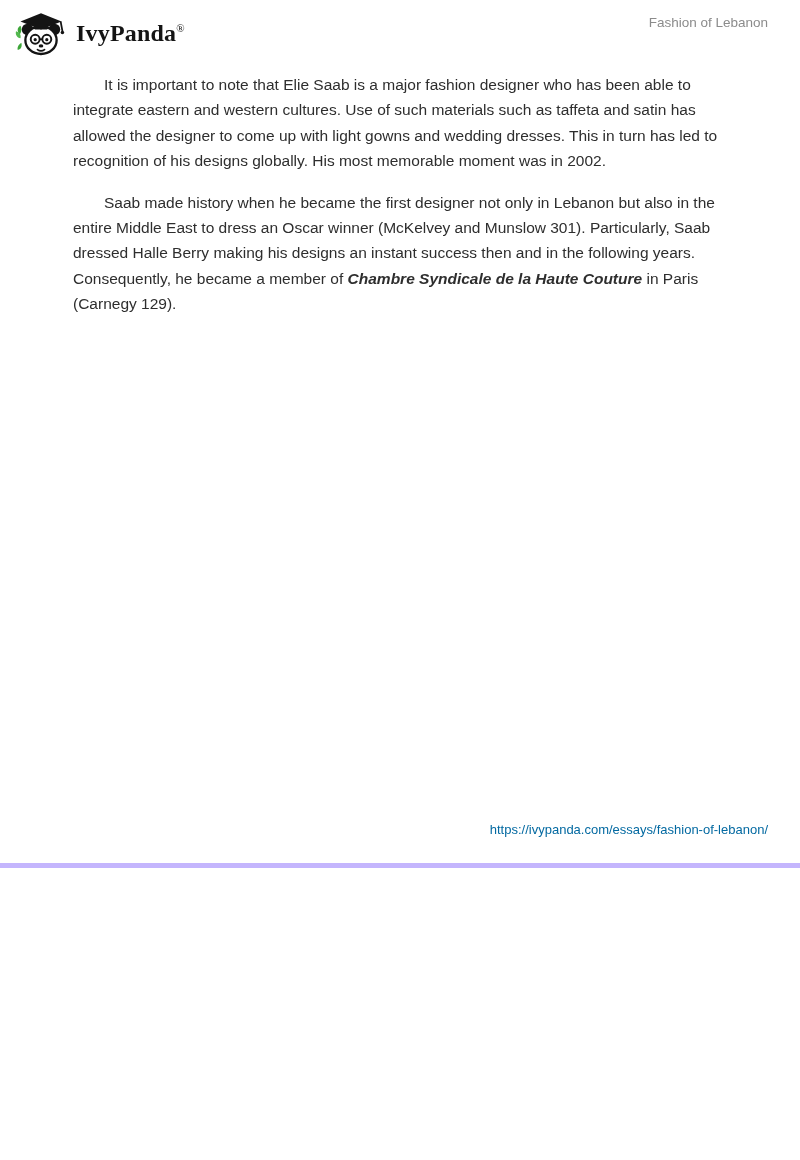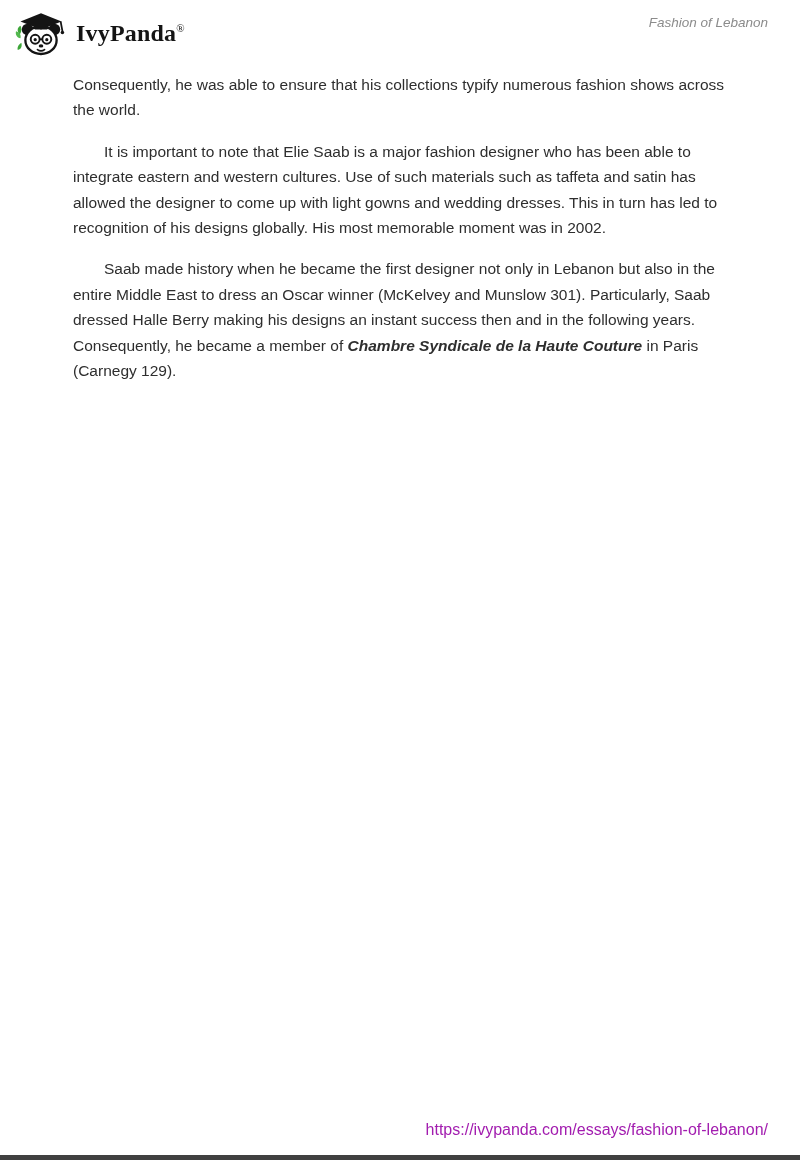--- a/index.html
+++ b/index.html
@@ -3,26 +3,26 @@
 <meta charset="utf-8">
 <style>
   html, body {
     margin: 0;
     padding: 0;
     background: #ffffff;
   }
   .page {
     position: relative;
     width: 800px;
-    height: 1160px;
+    height: 868px;
     background: #ffffff;
     overflow: hidden;
     font-family: "Liberation Sans", sans-serif;
     box-sizing: border-box;
-    border-bottom: 5px solid #404040;
+    border-bottom: 5px solid #c4b5fd;
   }
   .header {
     position: absolute;
     top: 8px;
     left: 14px;
     right: 32px;
     display: flex;
     align-items: center;
   }
   .brand {
@@ -46,21 +46,20 @@
     font-size: 11px;
     font-weight: 400;
     vertical-align: super;
   }
   .page-title {
     margin-left: auto;
     font-size: 13.5px;
     color: #8b8b8b;
     align-self: flex-start;
     margin-top: 7px;
-    font-style: italic;
   }
   .essay-body {
     position: absolute;
     top: 72px;
     left: 73px;
     width: 652px;
     font-size: 15.5px;
     line-height: 25.4px;
     color: #2e2e2e;
   }
@@ -70,23 +69,23 @@
   .essay-body p.para.indent {
     text-indent: 31px;
   }
   .essay-body em {
     font-style: italic;
     font-weight: bold;
   }
   .footer-url {
     position: absolute;
     right: 32px;
-    bottom: 16px;
-    font-size: 16px;
-    color: #a21caf;
+    bottom: 26px;
+    font-size: 13px;
+    color: #0369a1;
   }
 </style>
 </head>
 <body>
 
 <div class="page">
 
   <div class="header">
     <div class="brand">
       <svg class="logo-icon" viewBox="0 0 60 56" xmlns="http://www.w3.org/2000/svg" aria-hidden="true">
@@ -113,20 +112,19 @@
 
         <ellipse cx="30" cy="42.5" rx="2.6" ry="1.8" fill="#141414"></ellipse>
         <path d="M26 46.5 Q 30 49.5 34 46.5" fill="none" stroke="#141414" stroke-width="1.8" stroke-linecap="round"></path>
       </svg>
       <span class="brand-name"><span>IvyPanda</span><sup>®</sup></span>
     </div>
     <div class="page-title">Fashion of Lebanon</div>
   </div>
 
   <div class="essay-body">
-      <p class="para"><span>Consequently, he was able to ensure that his collections typify numerous fashion shows across the world.</span></p>
       <p class="para indent"><span>It is important to note that Elie Saab is a major fashion designer who has been able to integrate eastern and western cultures. Use of such materials such as taffeta and satin has allowed the designer to come up with light gowns and wedding dresses. This in turn has led to recognition of his designs globally. His most memorable moment was in 2002.</span></p>
       <p class="para indent"><span>Saab made history when he became the first designer not only in Lebanon but also in the entire Middle East to dress an Oscar winner (McKelvey and Munslow 301). Particularly, Saab dressed Halle Berry making his designs an instant success then and in the following years. Consequently, he became a member of </span><em>Chambre Syndicale de la Haute Couture</em><span> in Paris (Carnegy 129).</span></p>
     </div>
 
   <div class="footer-url">https://ivypanda.com/essays/fashion-of-lebanon/</div>
 
 </div>
 
 </body></html>

